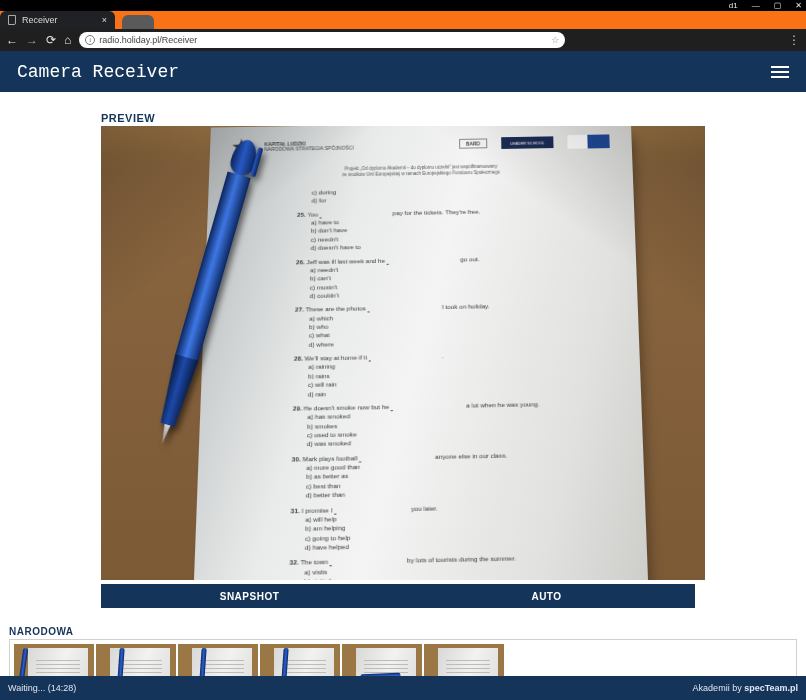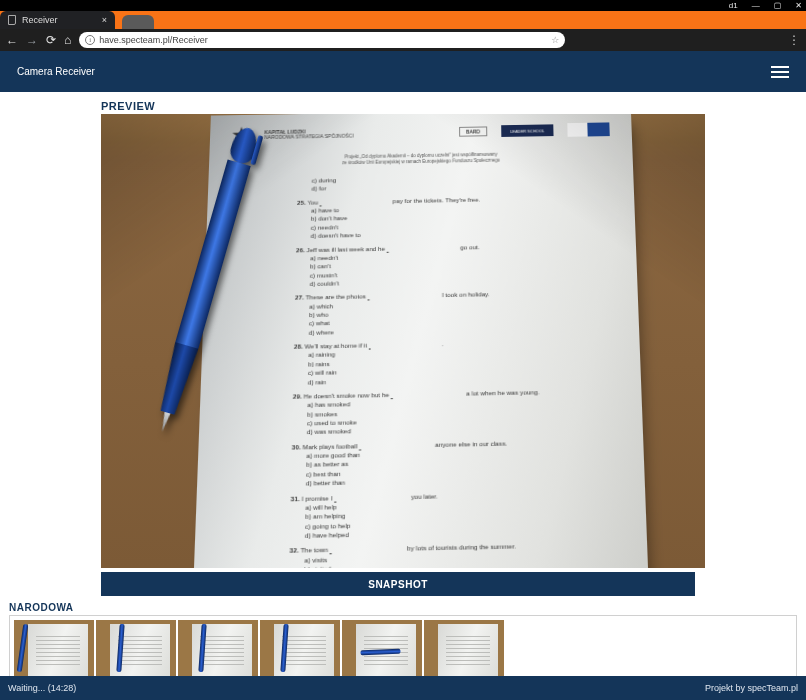--- a/index.html
+++ b/index.html
@@ -20,27 +20,27 @@
   .omnibar-row { height: 22px; background: #1f1f1f; display: flex; align-items: center; gap: 8px; padding: 0 6px; }
   .nav-arrow { color: #9aa0a6; font-size: 12px; }
   .nav-arrow.enabled { color: #e0e0e0; }
   .omnibox { flex: 0 0 486px; height: 16px; background: #fff; border-radius: 8px; display: flex; align-items: center; font-size: 9px; color: #444; padding: 0 6px; gap: 4px; }
   .omnibox .info-icon { width: 10px; height: 10px; border: 1px solid #777; border-radius: 50%; display: inline-flex; align-items: center; justify-content: center; font-size: 7px; color: #777; font-family: serif; }
   .omnibox .star { margin-left: auto; color: #888; }
   .chrome-actions { margin-left: auto; color: #ccc; font-size: 12px; }
 
   
   .app-header { height: 41px; background: #143559; display: flex; align-items: center; color: #fff; padding: 0 17px; }
-  .app-title { font-size: 10px; font-weight: 500; }
+  .app-title { font-size: 18px; font-weight: 500; font-family: Liberation Mono, monospace; }
   .hamburger { margin-left: auto; display: flex; flex-direction: column; gap: 3px; }
   .hamburger span { width: 18px; height: 2px; background: #fff; display: block; }
 
   
   .workspace { background: #fff; padding: 6px 0 0 0; }
-  .preview-col { width: 594px; margin: 0 101px; }
+  .preview-col { width: 594px; margin: 12px 101px; }
   .preview-label { color: #143559; font-size: 11px; font-weight: 700; letter-spacing: .5px; padding: 2px 0 2px 0; }
   .preview-image {
     width: 604px; height: 454px;
     background: linear-gradient(180deg,#a07848 0%, #8f6b40 6%, #8a6640 10%, #7c5a36 100%);
     position: relative; overflow: hidden;
   }
   
   .paper {
     position: absolute; width: 420px; height: 520px; left: 110px; top: -2px;
     background: linear-gradient(105deg,#b6babc 0%,#e9ebea 30%,#f3f4f3 48%,#e1e2df 78%,#c9cac6 100%);
@@ -84,21 +84,21 @@
   .thumb .mini-paper::before{content:"";position:absolute;left:8px;right:8px;top:12px;bottom:10px;
       background:repeating-linear-gradient(#bcbdba 0 1px, transparent 1px 4px);}
   .thumb .mini-pen{ position:absolute; width:5px; height:48px; background:linear-gradient(90deg,#0c2760,#2a5fd1 50%,#0c2760); border-radius:2px; top:4px;}
   .thumb.variant-left  .mini-pen{ left:6px; transform:rotate(8deg);}
   .thumb.variant-mid   .mini-pen{ left:22px; transform:rotate(4deg);}
   .thumb.variant-center .mini-pen{ left:36px; top:12px; height:40px; transform:rotate(88deg);}
 
   
   .status-bar { position:absolute; left:0; right:0; bottom:0; height:17px; background:#143559; color:#dfe6ef; font-size:9px; display:flex; align-items:center; padding:12px 8px; }
   .status-right { margin-left:auto; }
-  .status-right b { font-weight:400; }
+  .status-right b { font-weight:700; }
 </style>
 </head>
 <body>
 
 <div class="win-titlebar">
   <span class="win-btn">d1</span>
   <span class="win-btn">—</span>
   <span class="win-btn">▢</span>
   <span class="win-btn">✕</span>
 </div>
@@ -112,21 +112,21 @@
   <div class="ghost-tab"></div>
 </div>
 
 <div class="omnibar-row">
   <span class="nav-arrow enabled">←</span>
   <span class="nav-arrow">→</span>
   <span class="nav-arrow enabled">⟳</span>
   <span class="nav-arrow enabled">⌂</span>
   <div class="omnibox">
     <span class="info-icon">i</span>
-    <span>have.specteam.pl/Receiver</span>
+    <span>radio.holiday.pl/Receiver</span>
     <span class="star">☆</span>
   </div>
   <span class="chrome-actions">⋮</span>
 </div>
 
 <div class="app-header">
   <span class="app-title">Camera Receiver</span>
   <div class="hamburger">
       <span></span>
       <span></span>
@@ -246,20 +246,21 @@
       <div class="pen">
         <div class="cap"></div>
           <div class="shaft"></div>
           <div class="grip"></div>
           <div class="tip"></div>
       </div>
     </div>
 
     <div class="btn-row">
       <button class="action-btn">SNAPSHOT</button>
+      <button class="action-btn">AUTO</button>
     </div>
   </div>
 
   <div class="snap-label">NARODOWA</div>
   <div class="snap-strip" id="snap-strip">
       <div class="thumb variant-left">
         <div class="mini-paper"></div>
         <div class="mini-pen"></div>
       </div>
       <div class="thumb variant-mid">
@@ -280,15 +281,15 @@
       </div>
       <div class="thumb variant-none">
         <div class="mini-paper"></div>
       </div>
     </div>
 </div>
 
 <div class="status-bar">
   <span>Waiting... (14:28)</span>
   <span class="status-right">
-    <span>Projekt by </span><b>specTeam.pl</b>
+    <span>Akademii by </span><b>specTeam.pl</b>
   </span>
 </div>
 
 </body></html>

